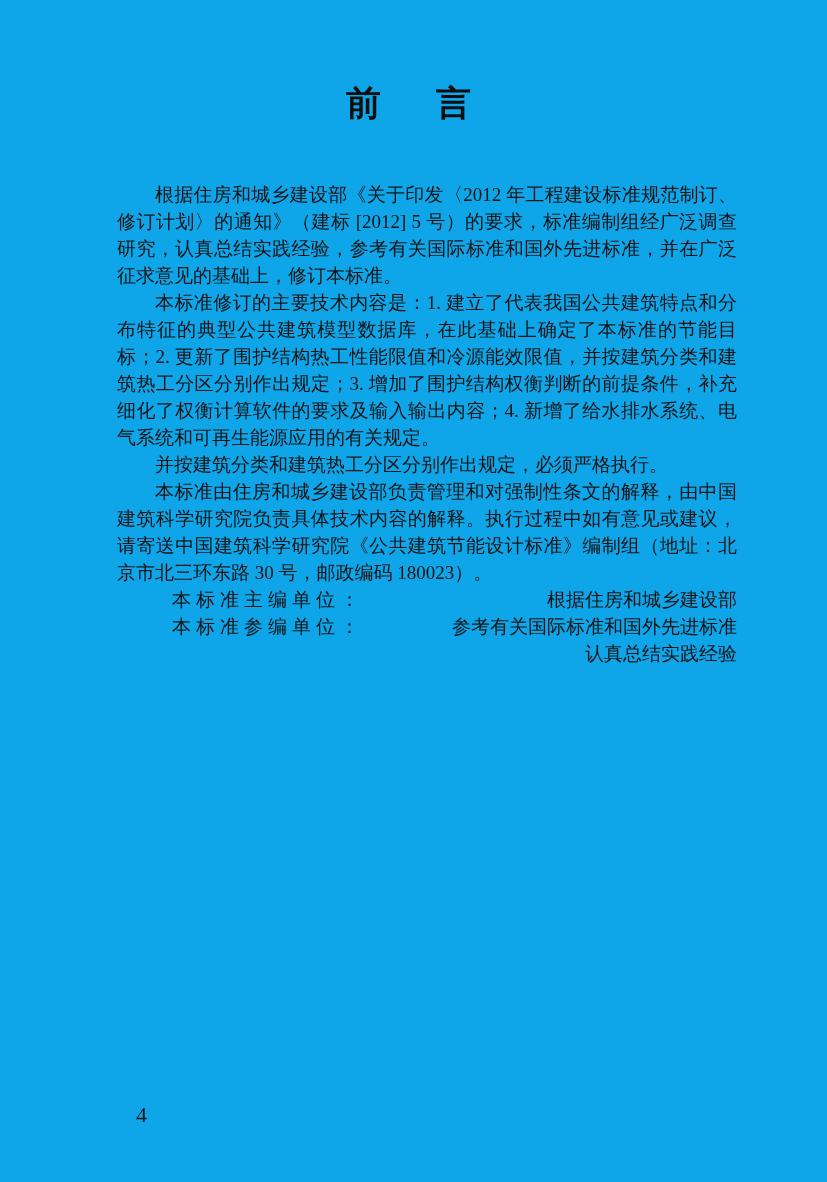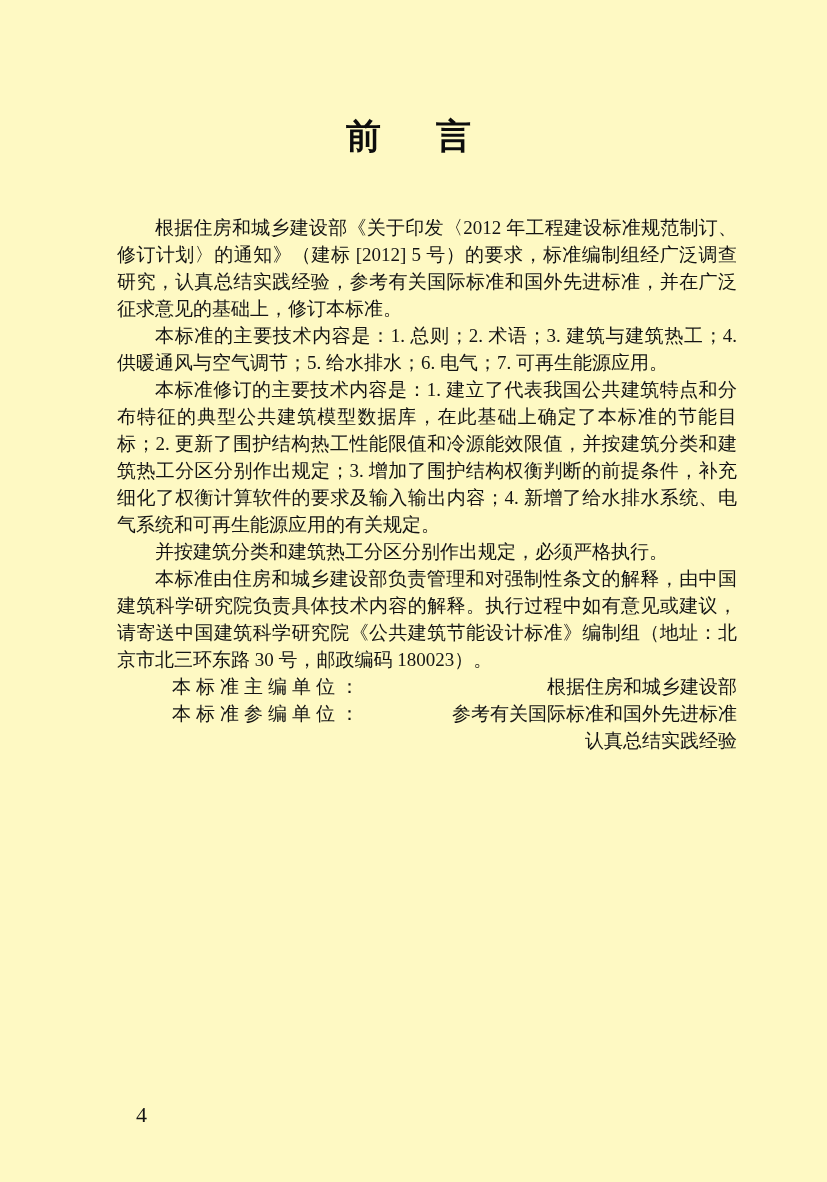--- a/index.html
+++ b/index.html
@@ -5,26 +5,26 @@
   html, body {
     margin: 0;
     padding: 0;
     background: #ffffff;
   }
   .page {
     position: relative;
     width: 827px;
     height: 1182px;
     margin: 0 auto;
-    background: #fef9c3;
+    background: #0ea5e9;
     color: #111111;
     font-family: "Liberation Serif", "DejaVu Serif", serif;
     overflow: hidden;
     box-sizing: border-box;
-    padding-top: 114px;
+    padding-top: 81px;
   }
   .title {
     margin: 0;
     text-align: center;
     font-size: 35px;
     font-weight: bold;
     letter-spacing: 10px;
     line-height: 45px;
     color: #0d0d0d;
   }
@@ -68,21 +68,20 @@
 <body>
 
 <div class="page">
 
   <h1 class="title">前　言</h1>
 
   <div class="body-text">
 
     <p>根据住房和城乡建设部《关于印发〈2012 年工程建设标准规范制订、修订计划〉的通知》（建标 [2012] 5 号）的要求，标准编制组经广泛调查研究，认真总结实践经验，参考有关国际标准和国外先进标准，并在广泛征求意见的基础上，修订本标准。</p>
 
-    <p>本标准的主要技术内容是：1. 总则；2. 术语；3. 建筑与建筑热工；4. 供暖通风与空气调节；5. 给水排水；6. 电气；7. 可再生能源应用。</p>
 
     <p>本标准修订的主要技术内容是：1. 建立了代表我国公共建筑特点和分布特征的典型公共建筑模型数据库，在此基础上确定了本标准的节能目标；2. 更新了围护结构热工性能限值和冷源能效限值，并按建筑分类和建筑热工分区分别作出规定；3. 增加了围护结构权衡判断的前提条件，补充细化了权衡计算软件的要求及输入输出内容；4. 新增了给水排水系统、电气系统和可再生能源应用的有关规定。</p>
 
     <p>并按建筑分类和建筑热工分区分别作出规定，必须严格执行。</p>
 
     <p>本标准由住房和城乡建设部负责管理和对强制性条文的解释，由中国建筑科学研究院负责具体技术内容的解释。执行过程中如有意见或建议，请寄送中国建筑科学研究院《公共建筑节能设计标准》编制组（地址：北京市北三环东路 30 号，邮政编码 180023）。</p>
 
     <div class="credit-row">
       <span class="credit-label">本标准主编单位：</span>
       <span class="credit-value">根据住房和城乡建设部</span>

